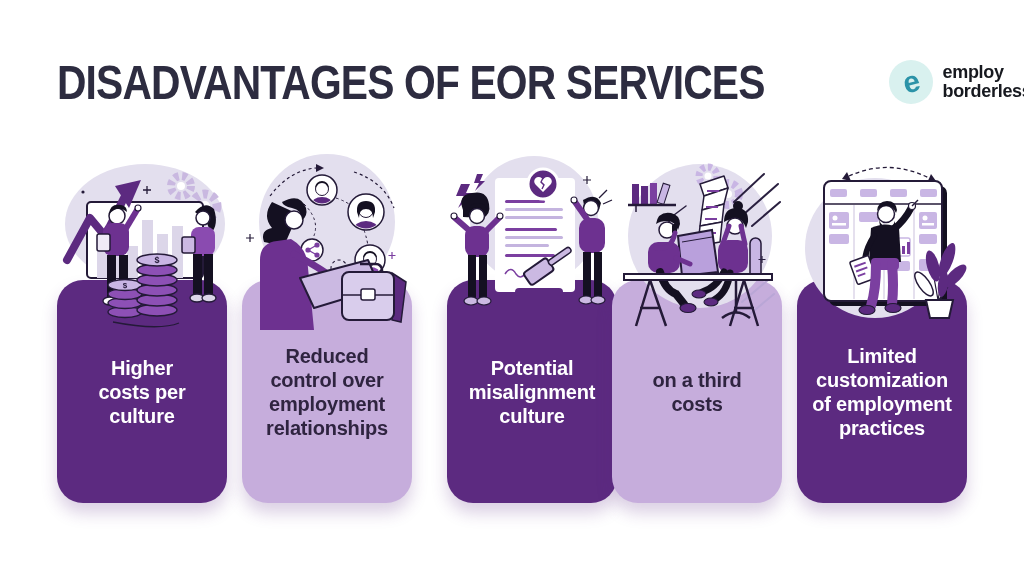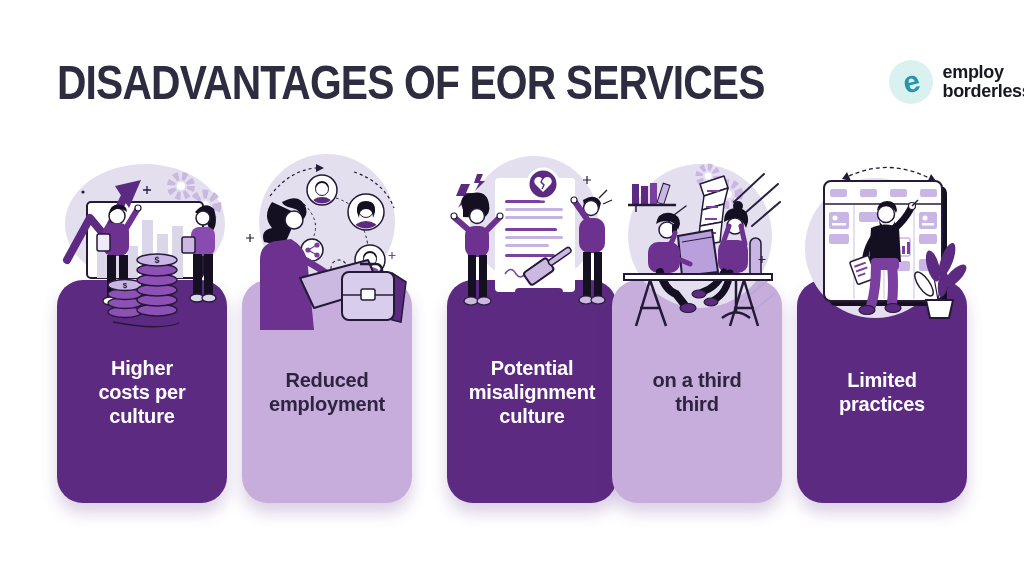--- a/index.html
+++ b/index.html
@@ -189,21 +189,23 @@
       <g>
         <path d="M118,104 h16 a6,6 0 0 1 6,6 v3" fill="none" stroke="#241a38" stroke-width="2.5"></path>
         <path d="M150,113 l14,9 -5,40 -9,-2 z" fill="#5c2a80" stroke="#241a38" stroke-width="1.5"></path>
         <rect x="100" y="112" width="52" height="48" rx="7" fill="#d9cdec" stroke="#241a38" stroke-width="2"></rect>
         <line x1="100" y1="135" x2="152" y2="135" stroke="#241a38" stroke-width="1.5"></line>
         <rect x="119" y="129" width="14" height="11" rx="2" fill="#fff" stroke="#241a38" stroke-width="1.5"></rect>
       </g>
     </svg>
     <div class="card-label">
       <span>Reduced</span>
+      <span>control over</span>
       <span>employment</span>
+      <span>relationships</span>
     </div>
   </div>
 
   <div class="card dark" style="left:447px">
     <svg class="illo" viewBox="0 0 170 190" width="170" height="190">
       <circle cx="87" cy="60" r="64" fill="#e3dfee"></circle>
       <rect x="48" y="18" width="80" height="114" rx="4" fill="#ffffff"></rect>
       <g>
         <rect x="58" y="40" width="40" height="3" rx="1.5" fill="#7b3fa0"></rect>
         <rect x="58" y="48" width="58" height="3" rx="1.5" fill="#c4b4df"></rect>
@@ -347,21 +349,21 @@
 
       <g>
         <rect x="12" y="114" width="148" height="6" fill="#ffffff" stroke="#241a38" stroke-width="2"></rect>
         <path d="M38,120 L24,166 M38,120 L54,166 M28,148 L48,148" stroke="#241a38" stroke-width="2.5" fill="none"></path>
         <path d="M132,120 L118,166 M132,120 L146,166 M122,148 L142,148" stroke="#241a38" stroke-width="2.5" fill="none"></path>
       </g>
       <path d="M150,96 v7 M146.5,99.5 h7" stroke="#2a2040" stroke-width="1.2"></path>
     </svg>
     <div class="card-label">
       <span>on a third</span>
-      <span>third</span>
+      <span>costs</span>
     </div>
   </div>
 
   <div class="card dark" style="left:797px">
     <svg class="illo" viewBox="0 0 170 190" width="170" height="190">
       <circle cx="78" cy="88" r="70" fill="#e3dfee"></circle>
       <path d="M52,16 Q92,-2 132,18" stroke="#241a38" stroke-width="1.3" stroke-dasharray="4 3" fill="none"></path>
       <polygon points="50,12 54,21 45,19" fill="#241a38"></polygon>
       <polygon points="134,14 130,23 139,21" fill="#241a38"></polygon>
 
@@ -433,17 +435,19 @@
           <ellipse cx="136" cy="106" rx="6" ry="16" transform="rotate(-15 136 106)"></ellipse>
           <ellipse cx="158" cy="116" rx="6" ry="15" transform="rotate(45 158 116)"></ellipse>
           <ellipse cx="146" cy="124" rx="5" ry="13" transform="rotate(8 146 124)"></ellipse>
         </g>
         <ellipse cx="127" cy="124" rx="5.5" ry="14" transform="rotate(-35 127 124)" fill="#fff" stroke="#241a38" stroke-width="1.5"></ellipse>
         <path d="M129,140 h27 l-4,18 h-19 z" fill="#fff" stroke="#241a38" stroke-width="2"></path>
       </g>
     </svg>
     <div class="card-label">
       <span>Limited</span>
+      <span>customization</span>
+      <span>of employment</span>
       <span>practices</span>
     </div>
   </div>
 
 </div>
 
 </body></html>

